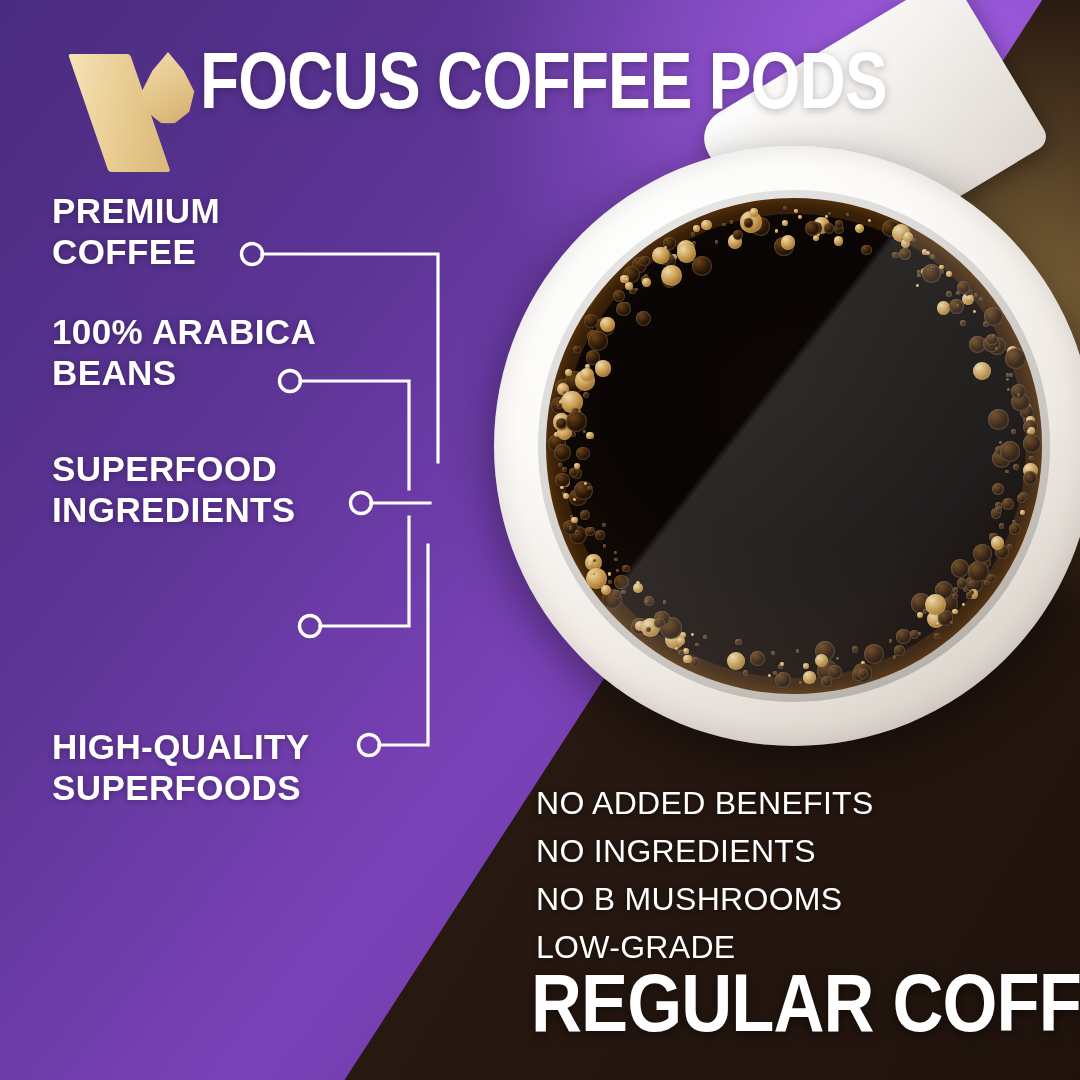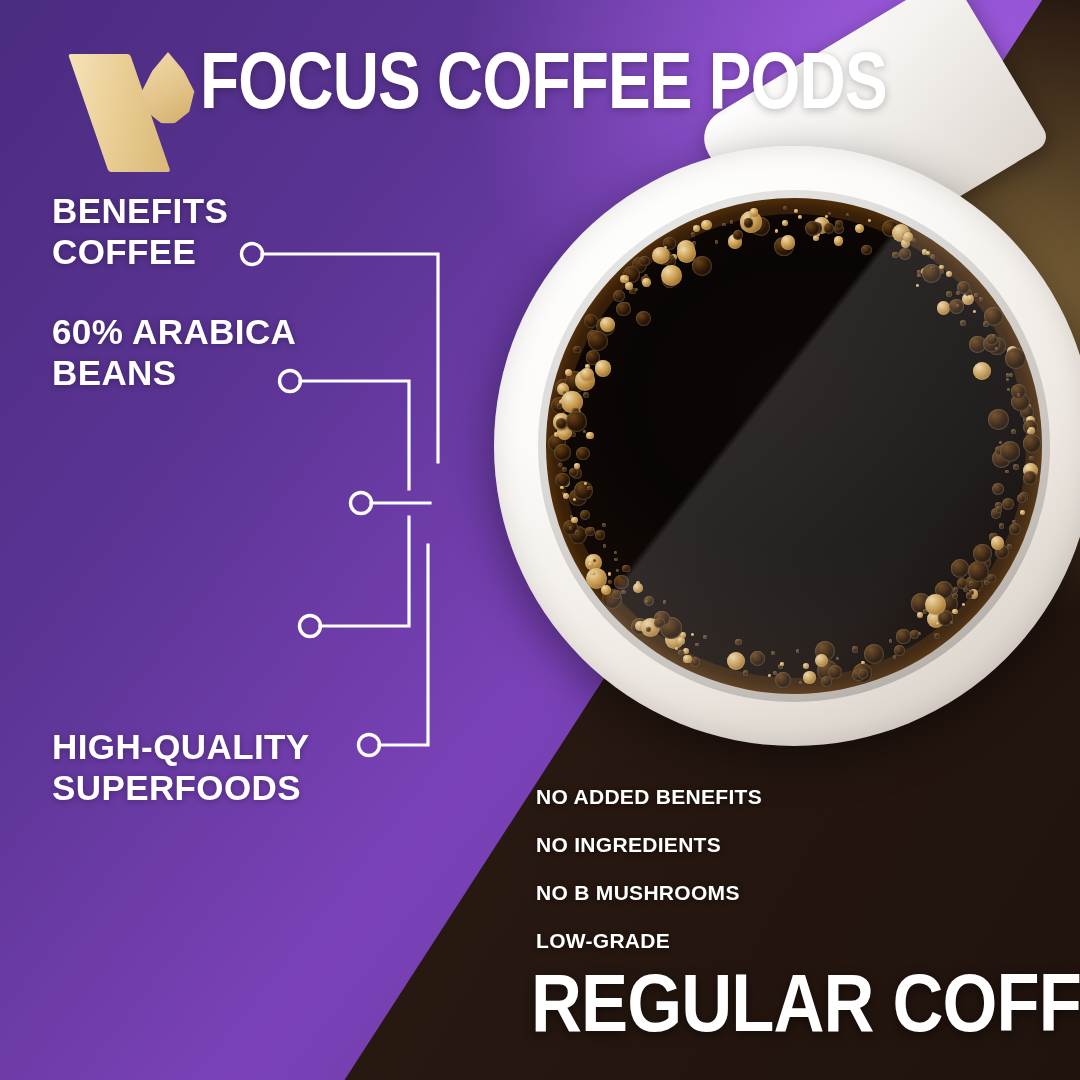--- a/index.html
+++ b/index.html
@@ -138,21 +138,21 @@
   .vs{
     position:absolute;left:676px;top:383px;
     color:#fff;font-weight:bold;font-size:150px;line-height:1;
     letter-spacing:-4px;
     text-shadow:0 3px 14px rgba(0,0,0,.45);
   }
 
   
   .neg{
     position:absolute;
-    color:#fff;font-weight:bold;font-size:21px;letter-spacing:.3px;
+    color:#fff;font-weight:normal;font-size:32px;letter-spacing:.3px;
     text-shadow:0 1px 5px rgba(0,0,0,.5);
   }
   .n0{left:536px;top:785px;}
   .n1{left:536px;top:833px;}
   .n2{left:536px;top:881px;}
   .n3{left:536px;top:929px;}
   .regular{
     position:absolute;left:531px;top:962px;
     color:#fff;font-weight:bold;font-size:82px;line-height:1;
     letter-spacing:-1px;
@@ -559,24 +559,26 @@
       <circle cx="369" cy="745" r="10.5"></circle>
     </g>
   </svg>
 
   <div class="logo">
     <div class="vbar"></div>
     <div class="drop"></div>
   </div>
   <div class="title">FOCUS COFFEE PODS</div>
 
-  <div class="feature f0">BENEFITS
+  <div class="feature f0">PREMIUM
 COFFEE</div>
-  <div class="feature f1">60% ARABICA
+  <div class="feature f1">100% ARABICA
 BEANS</div>
+  <div class="feature f2">SUPERFOOD
+INGREDIENTS</div>
   <div class="feature f4">HIGH-QUALITY
 SUPERFOODS</div>
 
 
   <div class="neg n0">NO ADDED BENEFITS</div>
   <div class="neg n1">NO INGREDIENTS</div>
   <div class="neg n2">NO B MUSHROOMS</div>
   <div class="neg n3">LOW-GRADE</div>
   <div class="regular">REGULAR COFFEE</div>
 

